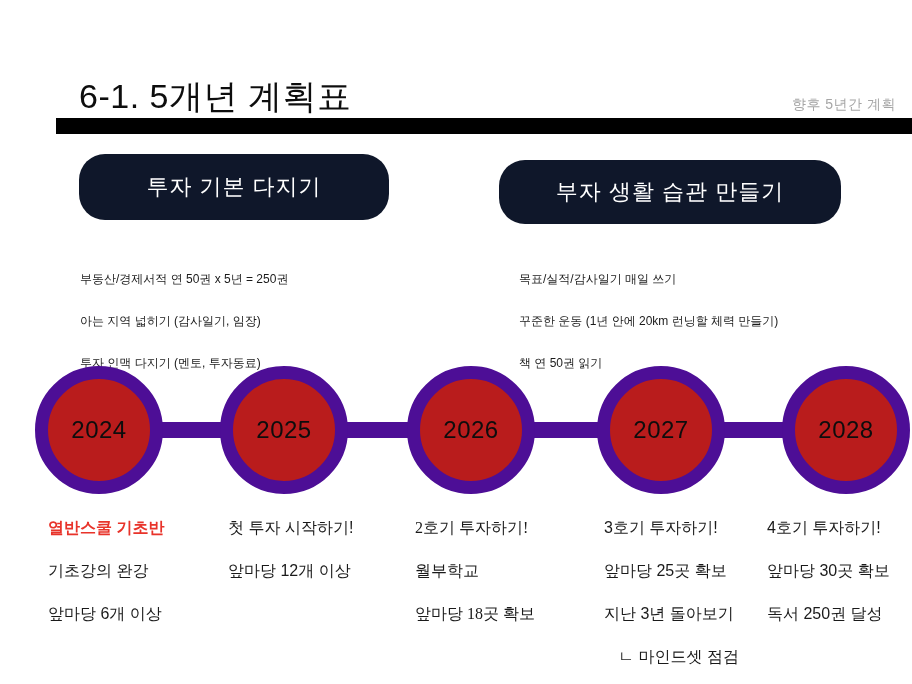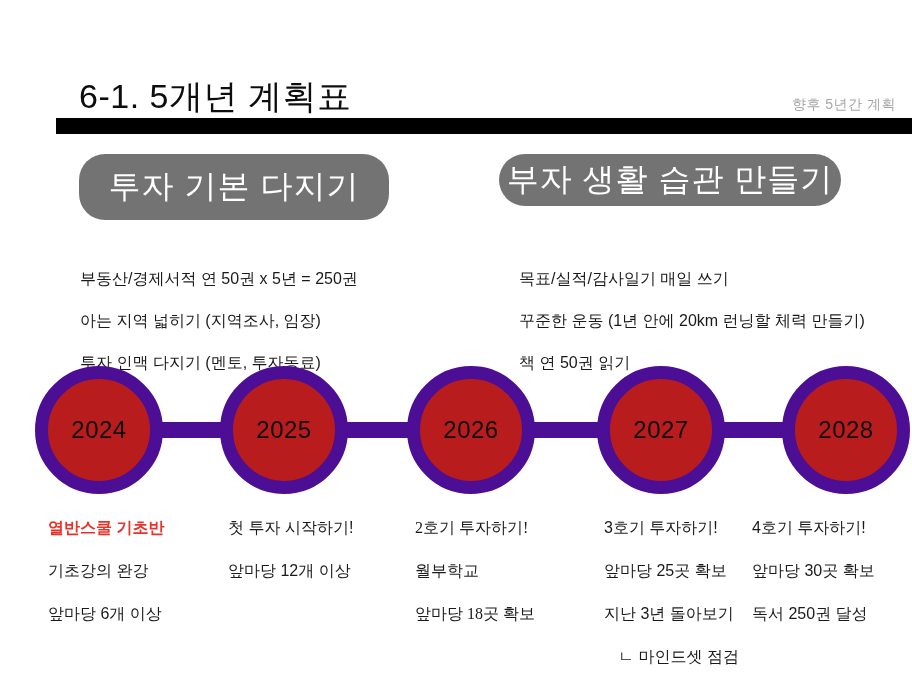--- a/index.html
+++ b/index.html
@@ -47,39 +47,39 @@
     left: 40px;
     top: 102px;
     width: 862px;
     height: 3px;
     background: #000000;
   }
 
   
   .pill {
     position: absolute;
-    background: #737373;
+    background: #0f172a;
     border-radius: 26px;
     display: flex;
     align-items: center;
     justify-content: center;
     color: #ffffff;
-    font-size: 32px;
+    font-size: 22px;
     font-weight: 400;
     letter-spacing: 1px;
     white-space: nowrap;
   }
 
   #pill-left  { left: 63px;  top: 138px; width: 310px; height: 66px; }
-  #pill-right { left: 483px; top: 138px; width: 342px; height: 52px; }
+  #pill-right { left: 483px; top: 144px; width: 342px; height: 64px; }
 
   
   .bullets {
     position: absolute;
-    font-size: 16px;
+    font-size: 12px;
     line-height: 26px;
     color: #1a1a1a;
     white-space: nowrap;
   }
 
   #bullets-left  { left: 48px;  top: 234px; }
   #bullets-right { left: 487px; top: 234px; }
 
   .bullets .line { display: block; }
 
@@ -147,21 +147,21 @@
   <div class="pill" id="pill-left">
     <span>투자 기본 다지기</span>
   </div>
 
   <div class="pill" id="pill-right">
     <span>부자 생활 습관 만들기</span>
   </div>
 
   <div class="bullets" id="bullets-left">
       <span class="line">부동산/경제서적 연 50권 x 5년 = 250권</span>
-      <span class="line">아는 지역 넓히기 (지역조사, 임장)</span>
+      <span class="line">아는 지역 넓히기 (감사일기, 임장)</span>
       <span class="line">투자 인맥 다지기 (멘토, 투자동료)</span>
     </div>
   <div class="bullets" id="bullets-right">
       <span class="line">목표/실적/감사일기 매일 쓰기</span>
       <span class="line">꾸준한 운동 (1년 안에 20km 런닝할 체력 만들기)</span>
       <span class="line">책 연 50권 읽기</span>
     </div>
 
   <div id="timeline">
       <div class="connector" style="left: 143px; width: 65px;"></div>
@@ -198,18 +198,18 @@
       <span class="line">2호기 투자하기!</span>
       <span class="line">월부학교</span>
       <span class="line">앞마당 18곳 확보</span>
     </div>
     <div class="year-col" style="left: 572px; top: 482px;">
       <span class="line">3호기 투자하기!</span>
       <span class="line">앞마당 25곳 확보</span>
       <span class="line">지난 3년 돌아보기</span>
       <span class="line indent">ㄴ 마인드셋 점검</span>
     </div>
-    <div class="year-col" style="left: 720px; top: 482px;">
+    <div class="year-col" style="left: 735px; top: 482px;">
       <span class="line">4호기 투자하기!</span>
       <span class="line">앞마당 30곳 확보</span>
       <span class="line">독서 250권 달성</span>
     </div>
   </div>
 
 </body></html>

